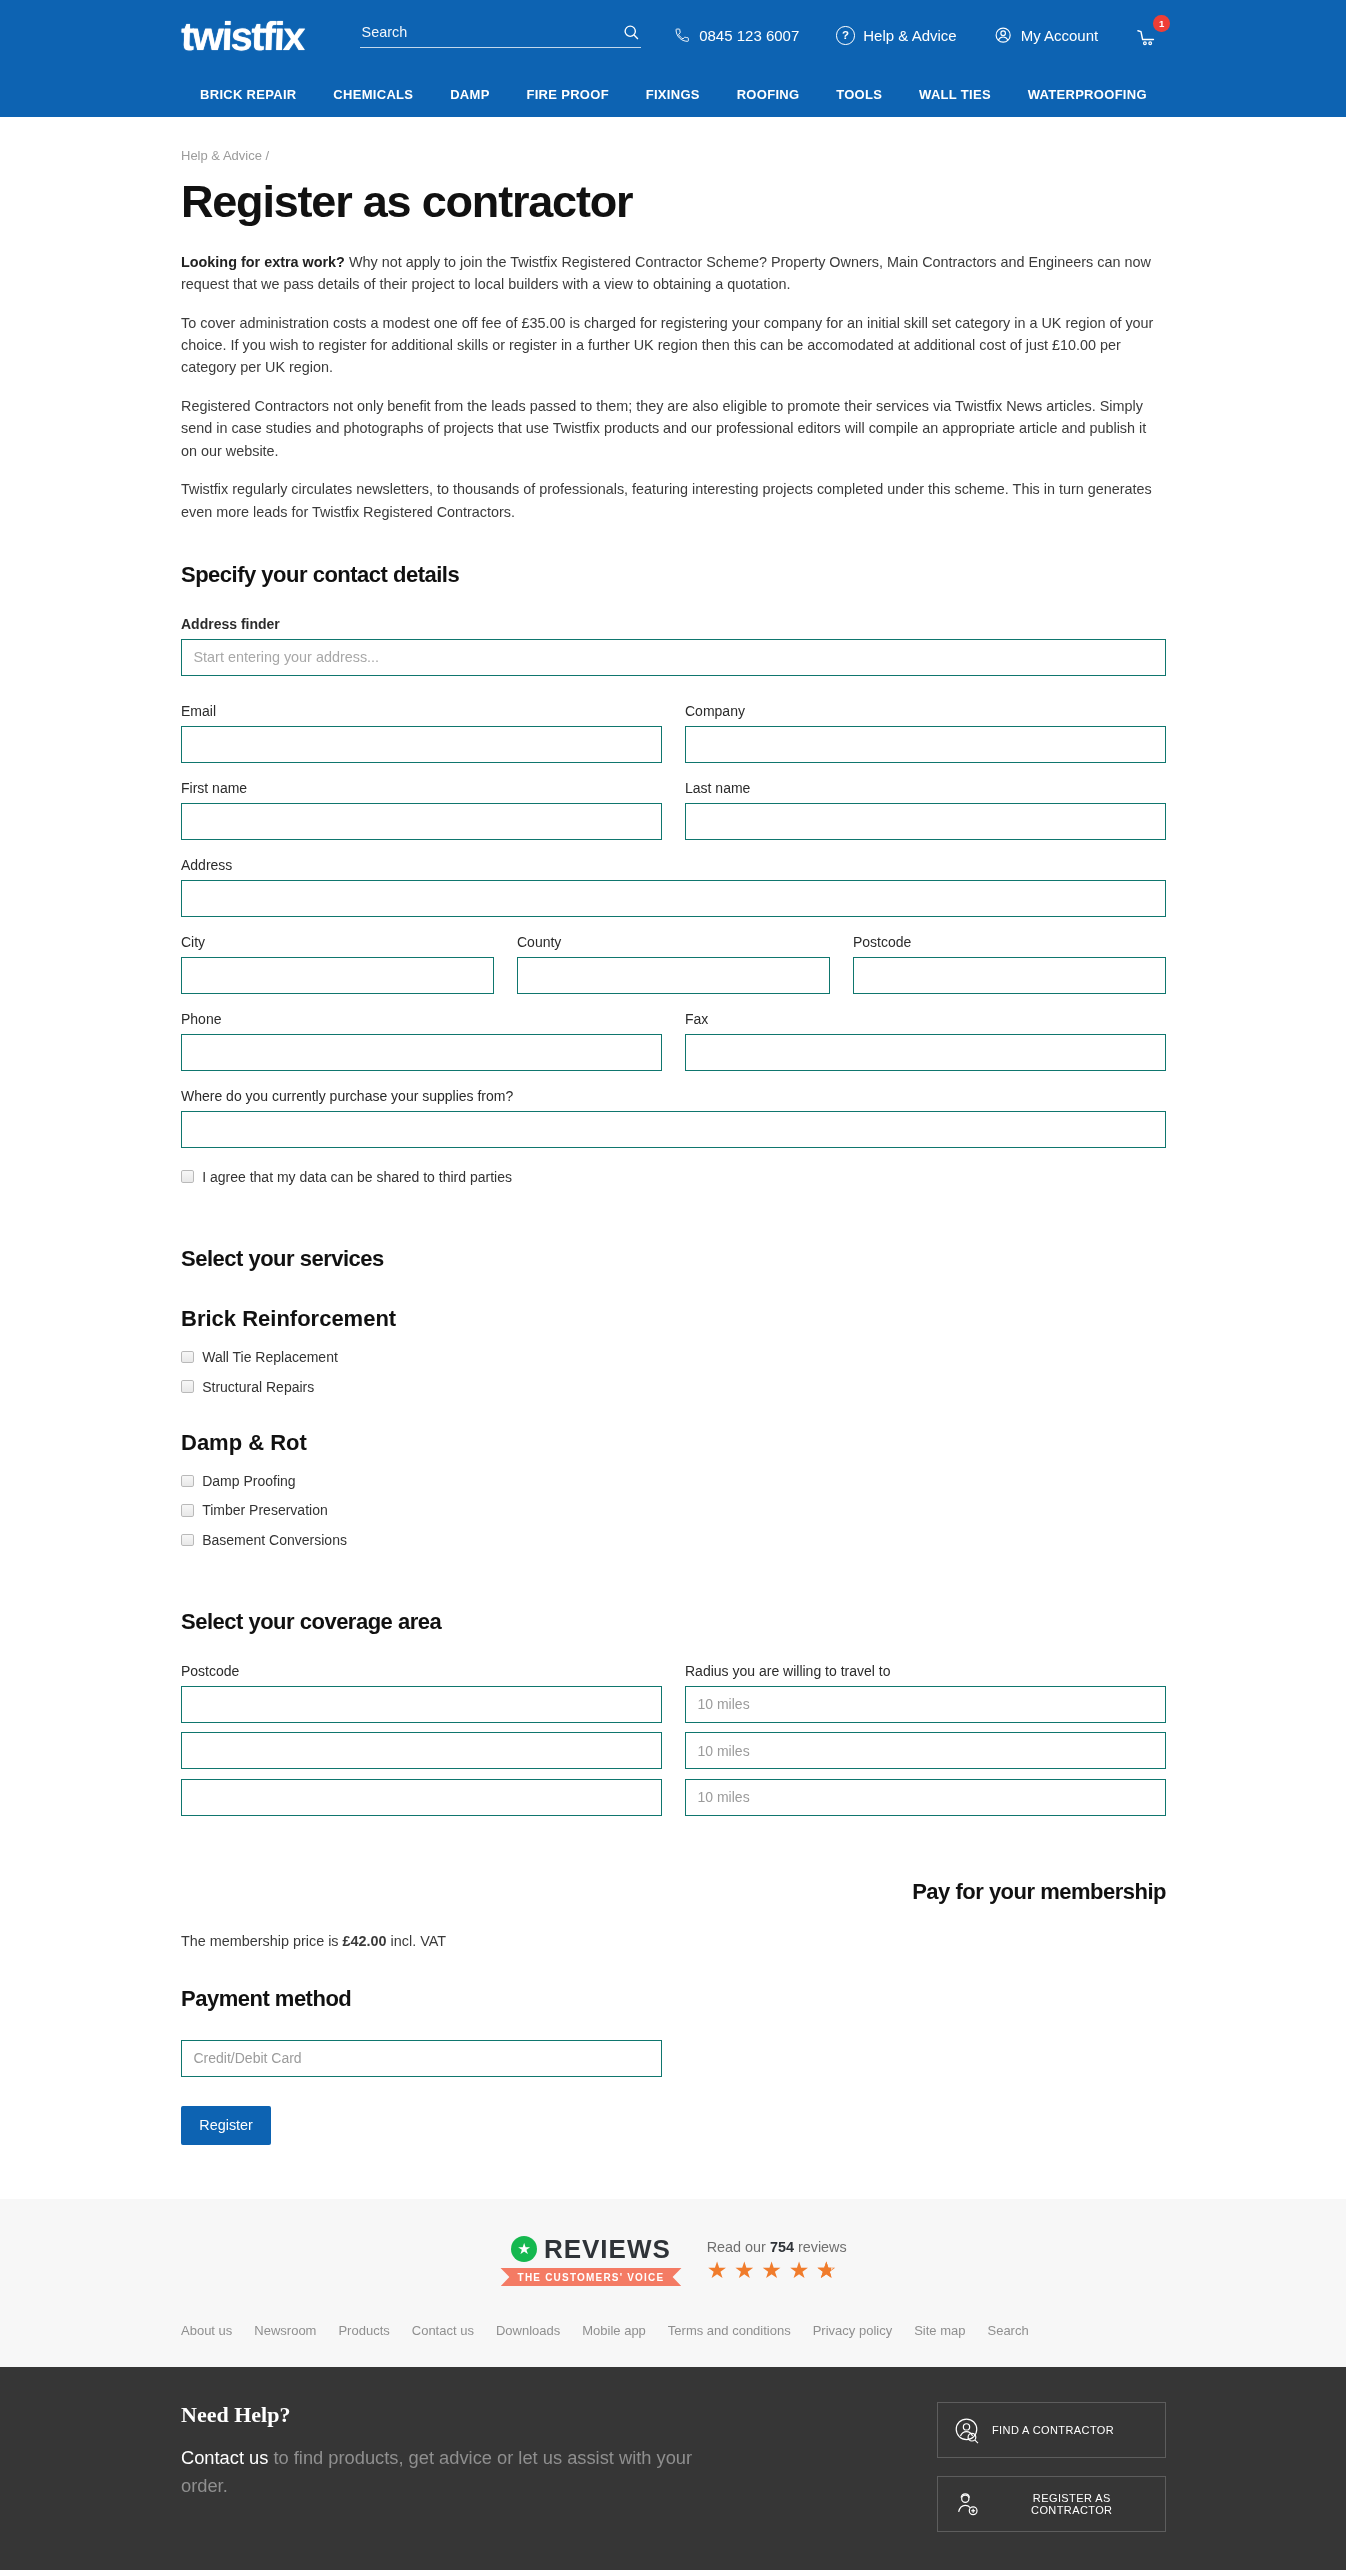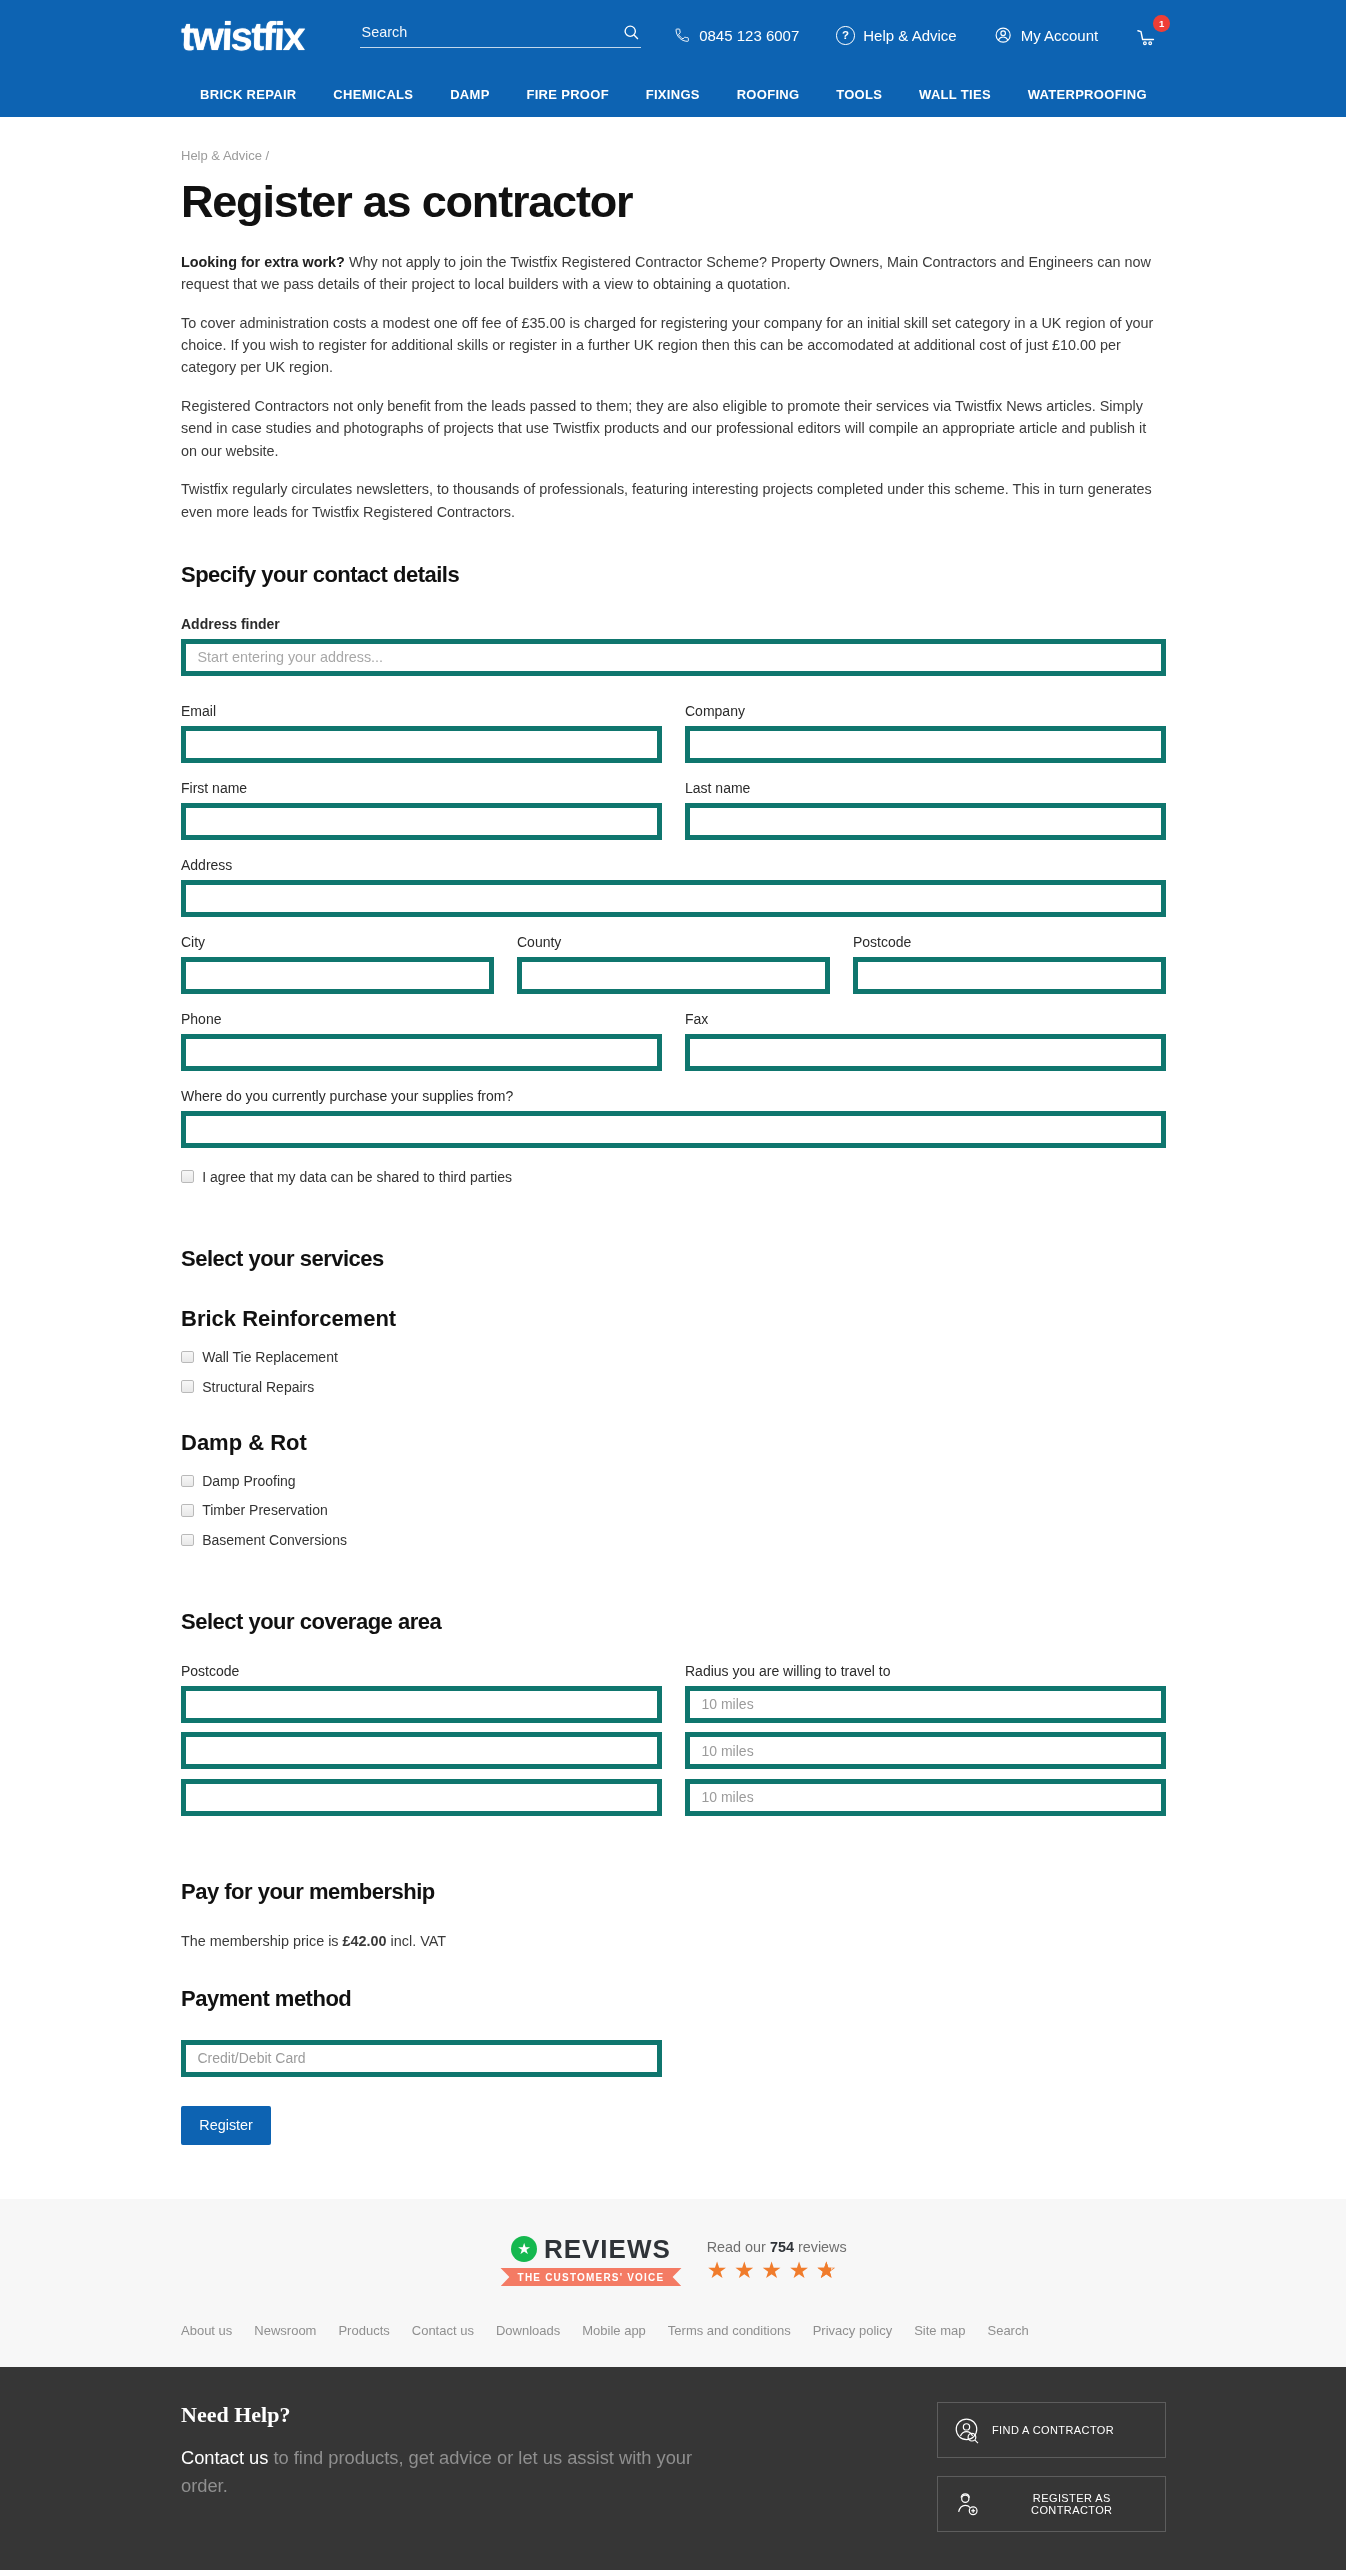--- a/index.html
+++ b/index.html
@@ -30,21 +30,21 @@
   .breadcrumb a { color:#9b9b9b; text-decoration:none; cursor:pointer; }
   h1 { font-size:45px; font-weight:800; letter-spacing:-1.2px; color:#111; margin:0 0 25px; line-height:1.05; }
   p.intro { font-size:14.4px; line-height:1.55; margin:0 0 16.4px; color:#3b3b3b; }
   p.intro b { color:#222; }
   h2.section { font-size:22px; font-weight:800; letter-spacing:-0.5px; color:#111; margin:40px 0 29px; line-height:1.1; }
   h2.mt-lg { margin-top:62px; }
   h3.group { font-size:22px; font-weight:800; color:#111; margin:35px 0 17.3px; }
 
   label.fld { display:block; font-size:14px; color:#2b2b2b; margin-bottom:6.7px; }
   label.fld.bold { font-weight:700; }
-  .tinput, .fselect { width:100%; height:37px; border:5px solid #0f766e; background:#fff; padding:0 11.5px; font-size:14.4px; color:#333; font-family:inherit; border-radius:0; outline:none; }
+  .tinput, .fselect { width:100%; height:37px; border:1px solid #0f766e; background:#fff; padding:0 11.5px; font-size:14.4px; color:#333; font-family:inherit; border-radius:0; outline:none; }
   .tinput::placeholder { color:#a8a8a8; }
   .fselect { display:flex; align-items:center; color:#9b9b9b; font-size:14px; cursor:pointer; }
   .form-row { display:flex; gap:23px; margin-top:17.3px; }
   .form-row .col { flex:1; min-width:0; }
   .addr-block { margin-top:0; }
   .checkbox-row { display:flex; align-items:center; gap:8.7px; margin-top:21px; font-size:14px; color:#333; }
   .cbx { width:12.5px; height:12.5px; border:1px solid #b9b9b9; background:linear-gradient(#f7f7f7,#e8e8e8); border-radius:1.9px; flex:0 0 auto; cursor:pointer; }
   .svc-option { display:flex; align-items:center; gap:8.7px; margin:13.5px 0; font-size:14px; color:#333; }
 
   .coverage-cols { display:flex; gap:23px; margin-top:3.8px; }
@@ -262,21 +262,21 @@
       <input class="tinput" type="text" style="">
     </div>
     <div class="col">
       <label class="fld">Radius you are willing to travel to</label>
       <div class="fselect">10 miles</div>
       <div class="fselect">10 miles</div>
       <div class="fselect">10 miles</div>
     </div>
   </div>
 
-  <h2 class="section mt-lg" style="margin-top:54px;">Pay for your membership</h2>
+  <h2 class="section mt-lg" style="margin-top:54px;text-align:right;">Pay for your membership</h2>
   <p class="price-line"><span>The membership price is </span><b>£42.00</b><span> incl. VAT</span></p>
 
   <h2 class="section" style="margin-top:38px;">Payment method</h2>
   <div class="fselect half">Credit/Debit Card</div>
 
   <button class="register-btn">Register</button>
 </main>
 
 <section class="gray-strip">
   <div class="container">

